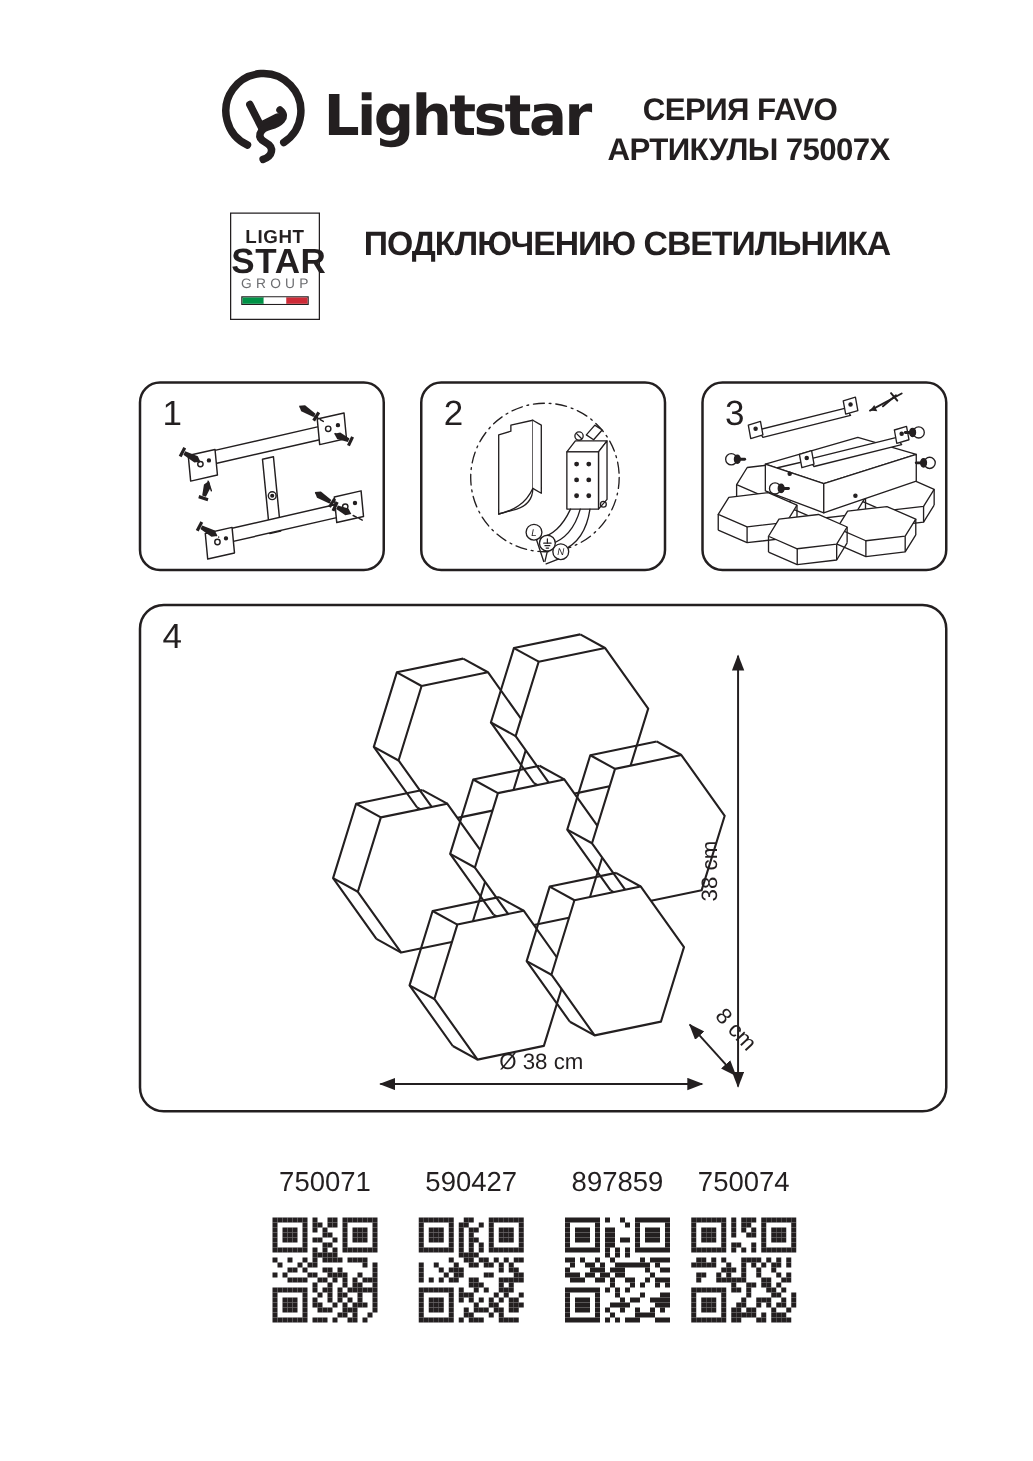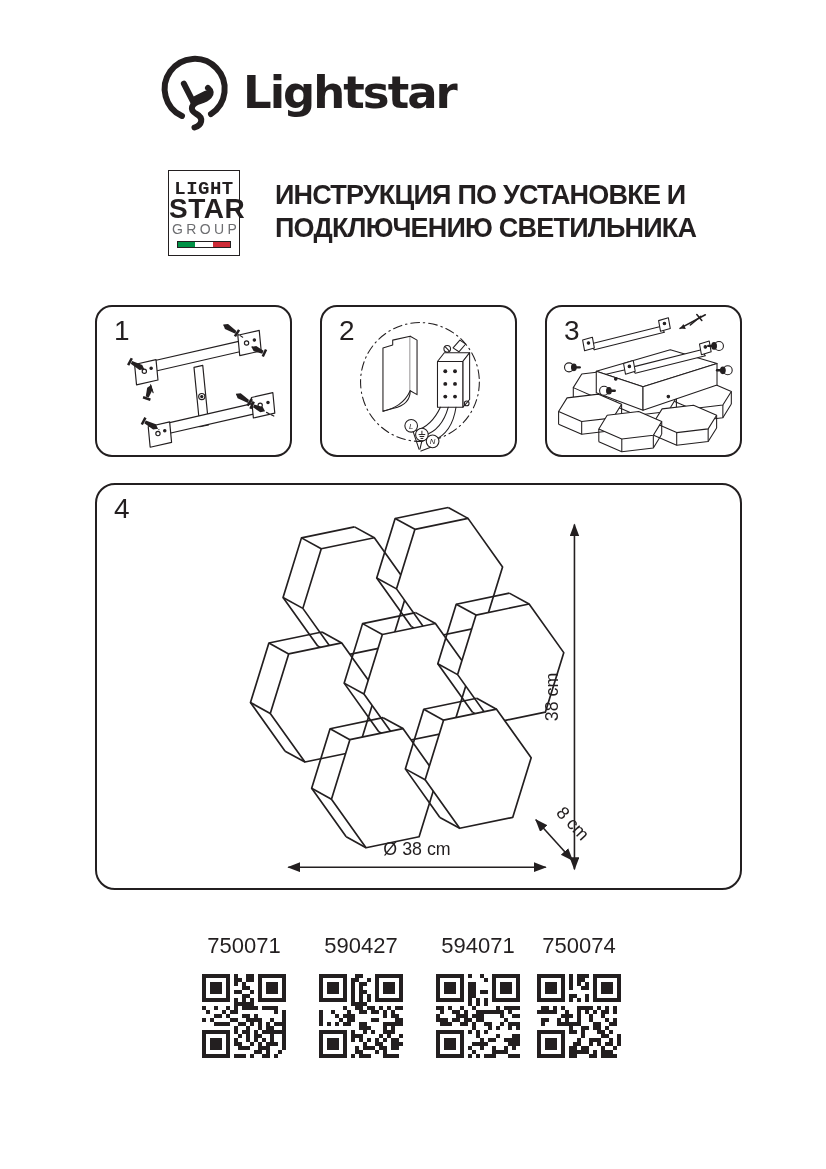--- a/index.html
+++ b/index.html
@@ -1,32 +1,32 @@
 <!DOCTYPE html>
 <html><head>
 <meta charset="utf-8">
 <style>
   html,body{margin:0;padding:0;background:#fff;}
   .page{position:relative;width:792px;height:1169px;background:#fff;overflow:hidden;
-        font-family:"Liberation Sans",sans-serif;color:#231f20;}
+        font-family:"Liberation Sans",sans-serif;color:#231f20;margin-left:16px;}
   svg{display:block;}
   .abs{position:absolute;}
 
   
   .brand-word{position:absolute;left:243px;top:66px;font-family:"DejaVu Sans",sans-serif;
        font-weight:bold;font-size:45px;letter-spacing:-2px;color:#231f20;}
   .series{position:absolute;left:470px;top:72px;width:212px;text-align:center;
        font-weight:bold;font-size:25px;line-height:32px;letter-spacing:-.5px;white-space:nowrap;}
 
   
   .lsg{position:absolute;left:168px;top:170px;width:72px;height:86px;border:1.5px solid #231f20;
        background:#fff;text-align:center;box-sizing:border-box;}
-  .lsg .l1{font-family:Liberation Mono, monospace;font-weight:bold;font-size:19px;line-height:19px;margin-top:9px;letter-spacing:.5px;}
+  .lsg .l1{font-family:Liberation Sans, sans-serif;font-weight:bold;font-size:15px;line-height:19px;margin-top:9px;letter-spacing:.5px;}
   .lsg .l2{font-family:Liberation Sans, sans-serif;font-weight:bold;font-size:28px;line-height:20px;letter-spacing:.5px;}
-  .lsg .l3{font-size:14px;letter-spacing:3.4px;color:#6d6e71;margin-top:2px;margin-left:3px;}
+  .lsg .l3{font-size:11px;letter-spacing:3.4px;color:#6d6e71;margin-top:2px;margin-left:3px;}
   .flag{width:52px;height:5px;margin:4px auto 0;border:.7px solid #231f20;display:flex;}
   .flag i{flex:1;}
 
   .doc-title{position:absolute;left:275px;top:179px;font-weight:bold;font-size:27px;
        line-height:33px;letter-spacing:-.8px;white-space:nowrap;}
 
   
   .stepbox{position:absolute;border:2px solid #231f20;border-radius:17px;background:#fff;box-sizing:border-box;}
   .stepnum{position:absolute;left:17px;top:8px;font-size:28px;font-weight:400;}
 
@@ -47,34 +47,37 @@
     <g fill="none" stroke="#231f20" stroke-width="6" stroke-linecap="round">
       <path d="M59,64 A30,30 0 1 0 30,66"></path>
       <g transform="rotate(-27 44 42)">
           <path d="M37,29 L37,48 L52,48"></path>
         </g>
       <path d="M56,38 c7,6 -1,11 -8,13 c-9,2.5 -11,9 -3.5,13 c7.5,4 5.5,11 -2,13.5"></path>
     </g>
   </svg>
   <div class="brand-word">Lightstar</div>
 
+  <div class="series">
+    <div>СЕРИЯ FAVO</div>
+    <div>АРТИКУЛЫ 75007X</div>
+  </div>
 
   <div class="lsg">
     <div class="l1">LIGHT</div>
     <div class="l2">STAR</div>
     <div class="l3">GROUP</div>
     <div class="flag">
       <i style="background:#009246"></i>
         <i style="background:#ffffff"></i>
         <i style="background:#ce2b37"></i>
     </div>
   </div>
 
   <div class="doc-title">
-    <div>ИНСТРУКЦИЯ ПО УСТАНОВКЕ И</div>
     <div>ПОДКЛЮЧЕНИЮ СВЕТИЛЬНИКА</div>
   </div>
 
   <div class="stepbox" style="left:95px;top:305px;width:197px;height:152px">
     <div class="stepnum">1</div>
     <svg width="193" height="148" viewBox="0 0 197 152">
       <g stroke="#231f20" stroke-width="1.2" fill="none" stroke-linejoin="round" stroke-linecap="round">
 
         <polygon points="99,62 108,60 114,121 105,123" fill="#fff"></polygon>
         <circle cx="107" cy="92" r="3.2"></circle>
@@ -799,21 +802,21 @@
             <rect x="48" y="80" width="4" height="4"></rect>
             <rect x="64" y="80" width="4" height="4"></rect>
             <rect x="68" y="80" width="4" height="4"></rect>
             <rect x="72" y="80" width="4" height="4"></rect>
             <rect x="76" y="80" width="4" height="4"></rect>
           </g>
         </svg>
       </div>
   </div>
   <div class="qr-col" style="left:419px;top:933px">
-    <div class="qr-label">594071</div>
+    <div class="qr-label">897859</div>
     <div class="qr-box">
         <svg width="88" height="88" viewBox="-2 -2 88 88">
           <g fill="#231f20">
             <rect x="0" y="0" width="4" height="4"></rect>
             <rect x="4" y="0" width="4" height="4"></rect>
             <rect x="8" y="0" width="4" height="4"></rect>
             <rect x="12" y="0" width="4" height="4"></rect>
             <rect x="16" y="0" width="4" height="4"></rect>
             <rect x="20" y="0" width="4" height="4"></rect>
             <rect x="24" y="0" width="4" height="4"></rect>

